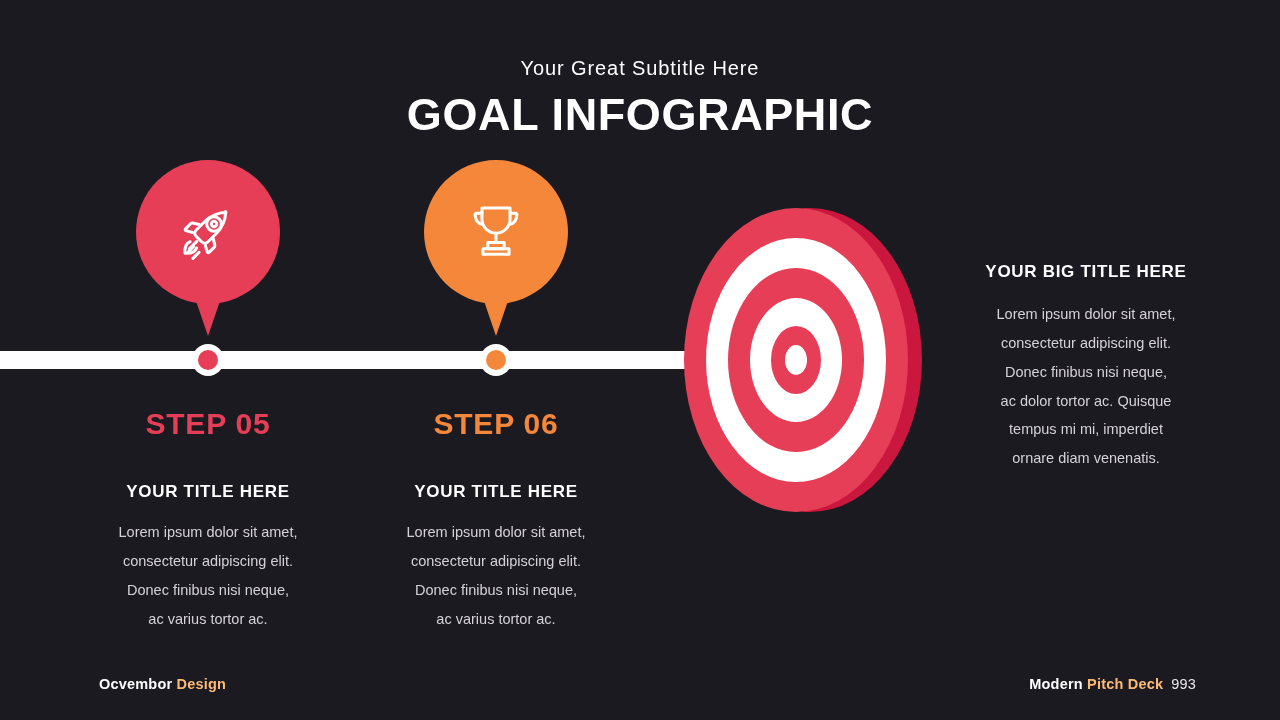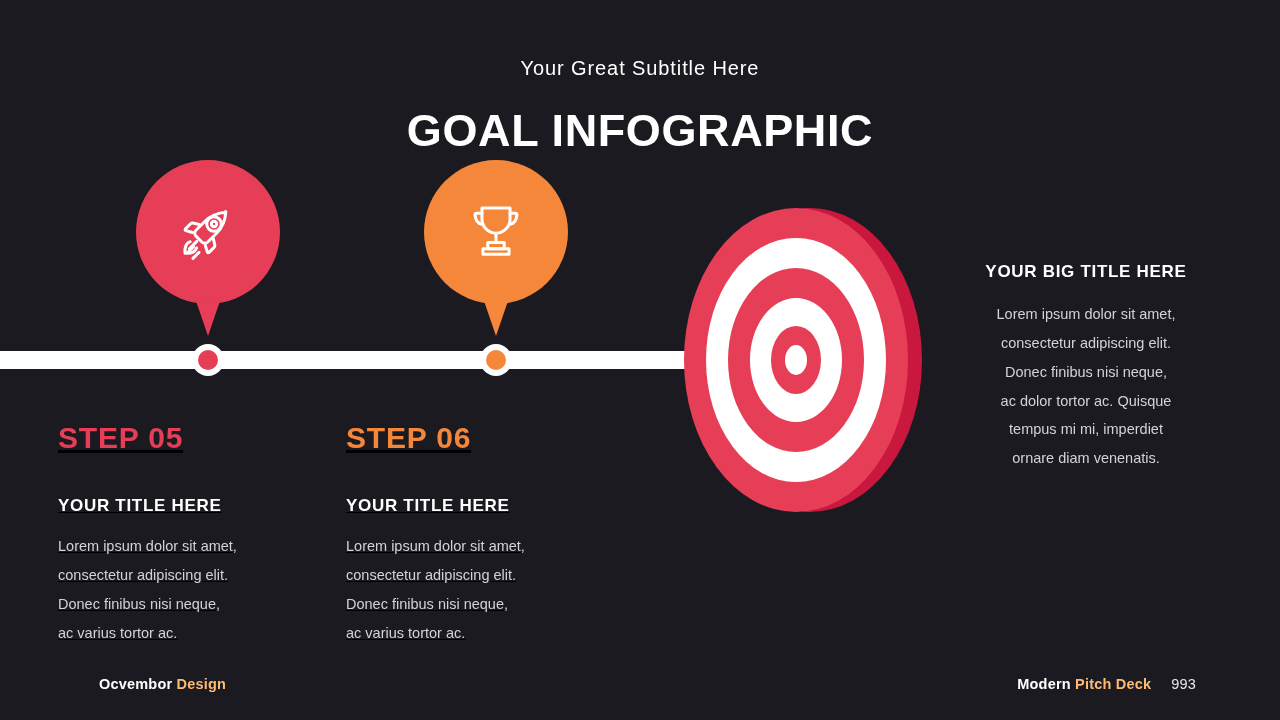--- a/index.html
+++ b/index.html
@@ -26,21 +26,21 @@
   }
   .subtitle {
     font-size: 20px;
     font-weight: 400;
     color: #ffffff;
     letter-spacing: 0.9px;
     line-height: 1.2;
     margin-top: 12px;
   }
   .main-title {
-    margin-top: 24px;
+    margin-top: 8px;
     font-size: 45px;
     font-weight: 700;
     color: #ffffff;
     letter-spacing: 0.6px;
     line-height: 1.18;
   }
 
   
   .timeline-line {
     position: absolute;
@@ -109,23 +109,22 @@
     left: 678px;
     top: 200px;
     width: 250px;
     height: 320px;
   }
 
   
   .step-col {
     position: absolute;
     width: 300px;
-    text-align: left;
-    top: 419px;
-    text-decoration: underline;
+    text-align: center;
+    top: 405px;
   }
   .step-col-1 { left: 58px; }
   .step-col-2 { left: 346px; }
   .step-label {
     font-size: 30px;
     font-weight: 700;
     letter-spacing: 0.8px;
     line-height: 1.25;
   }
   .step-label.pink   { color: #e63e56; }
@@ -182,21 +181,21 @@
     position: absolute;
     right: 84px;
     top: 676px;
     font-size: 14.5px;
     color: #ffffff;
     letter-spacing: 0.2px;
     white-space: nowrap;
   }
   .fw-bold   { font-weight: 700; }
   .fw-normal { font-weight: 700; color: #fdba74; }
-  .page-num  { font-weight: 400; margin-left: 20px; color: #e8e6ec; }
+  .page-num  { font-weight: 400; margin-left: 8px; color: #e8e6ec; }
 </style>
 </head>
 <body>
 
 <div class="header">
   <div class="subtitle">Your Great Subtitle Here</div>
   <div class="main-title">GOAL INFOGRAPHIC</div>
 </div>
 
 <div class="timeline-line"></div>

